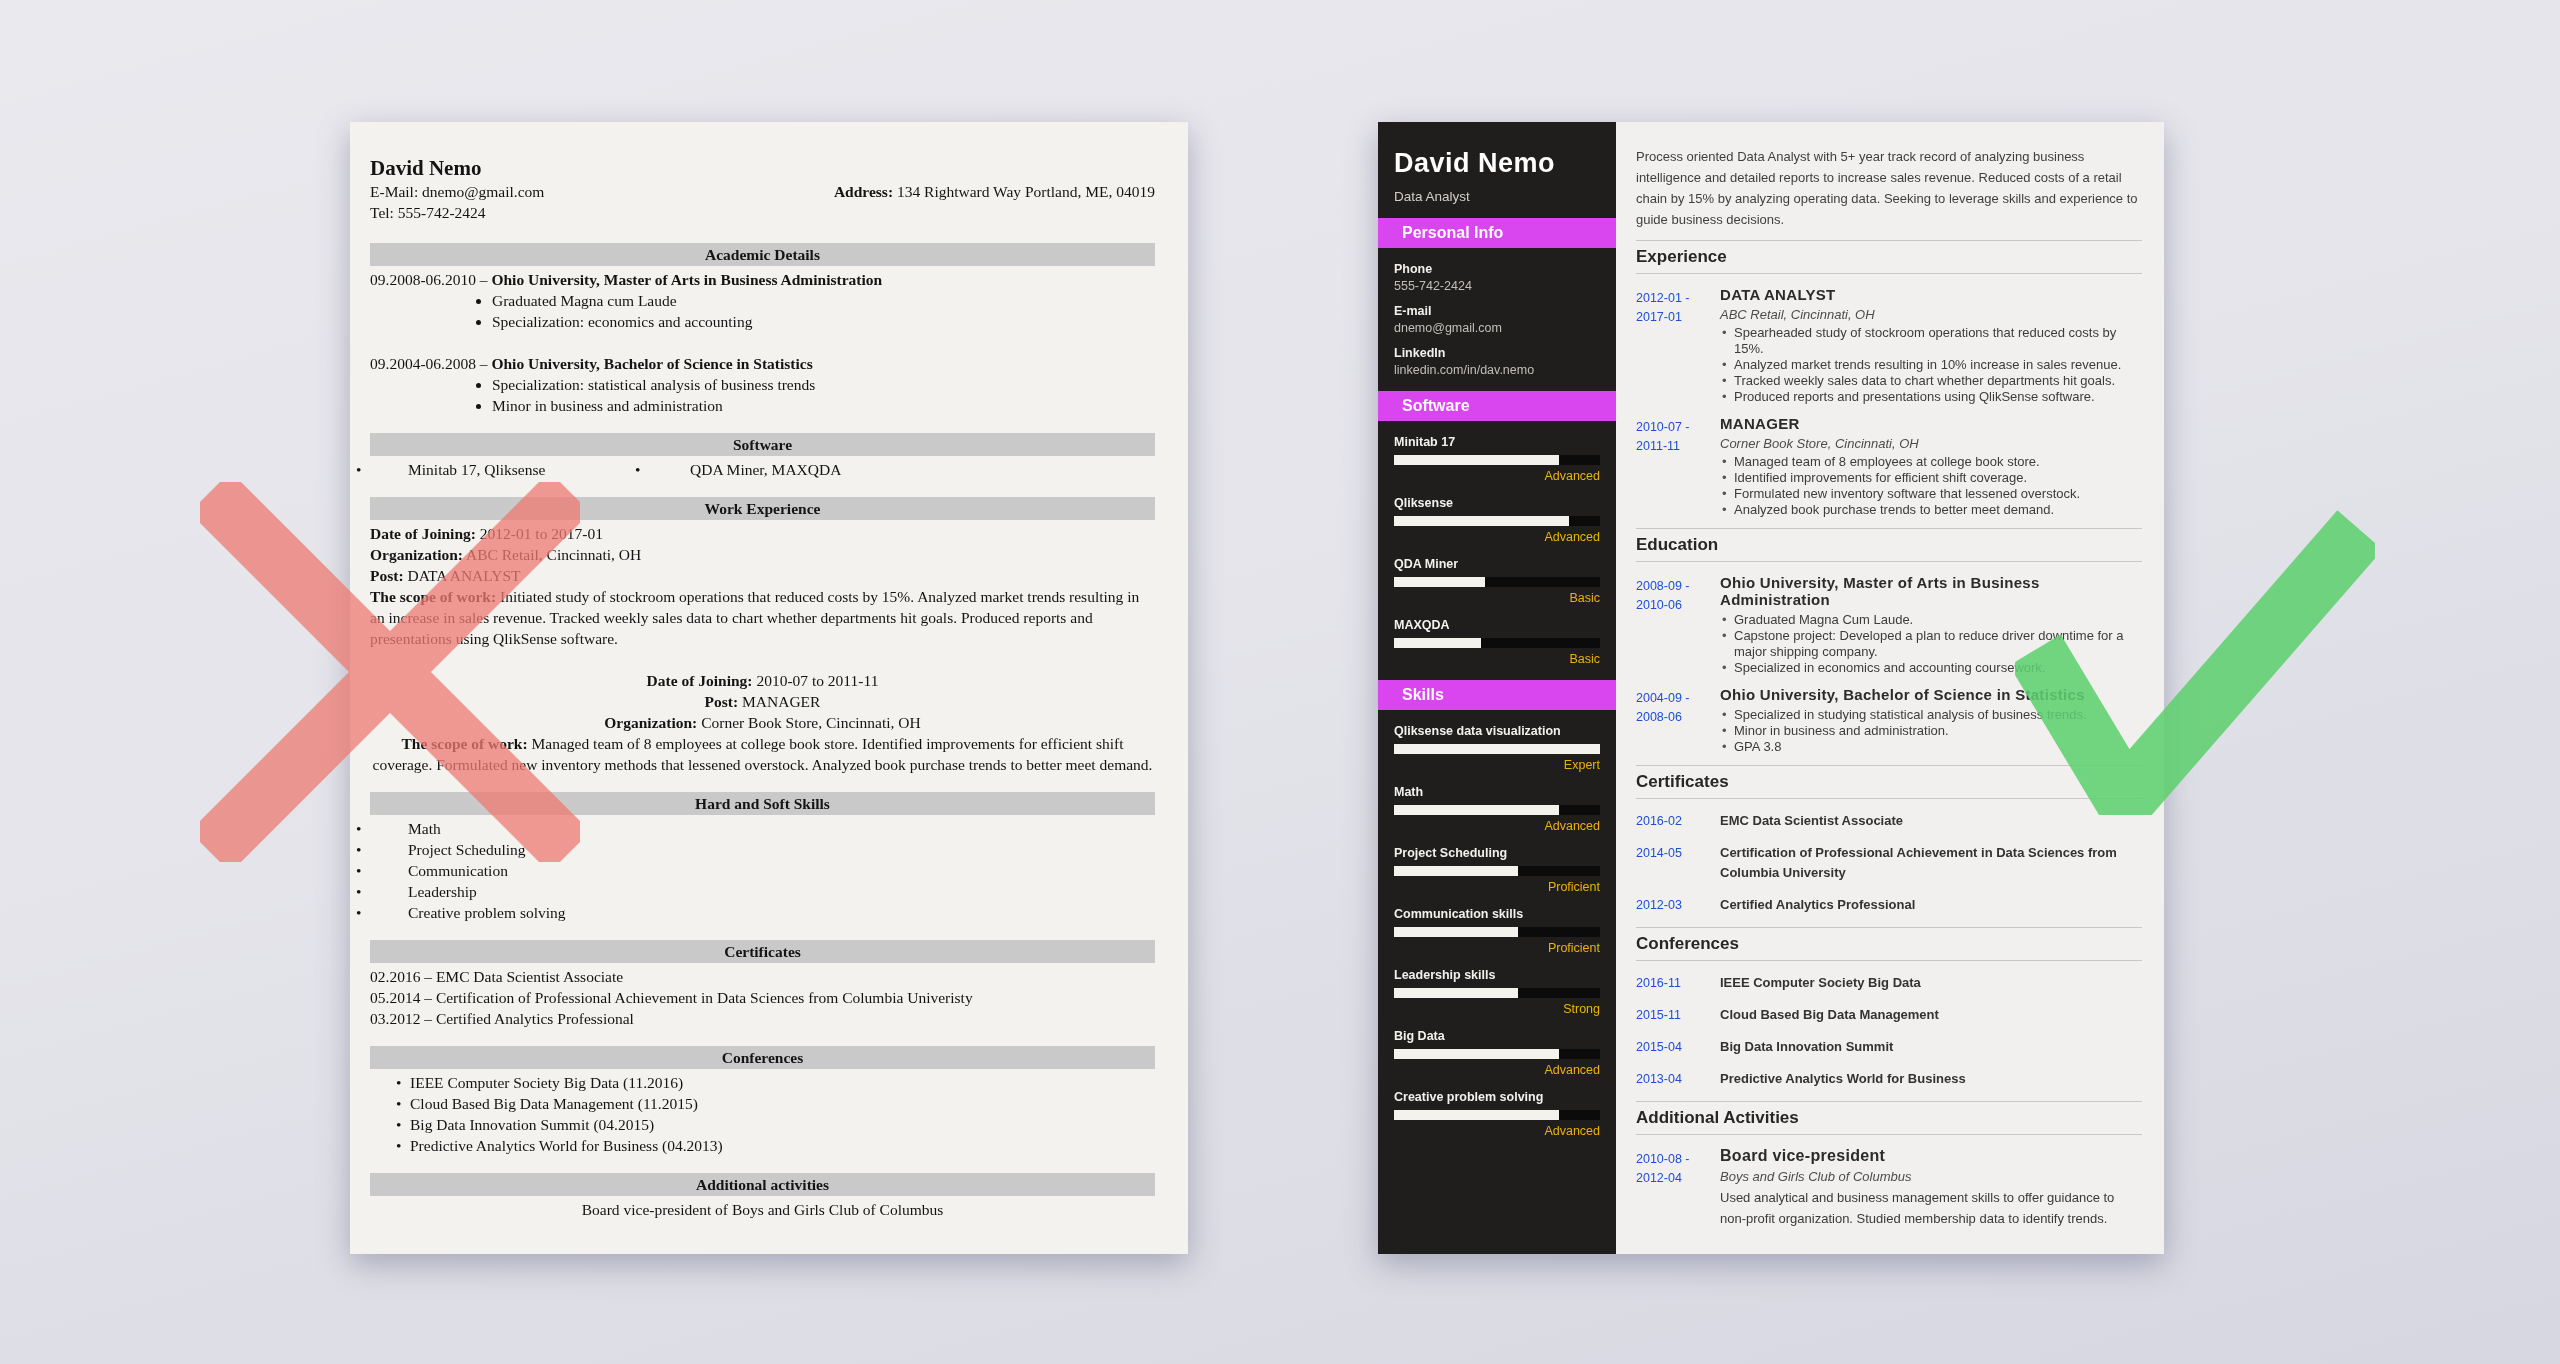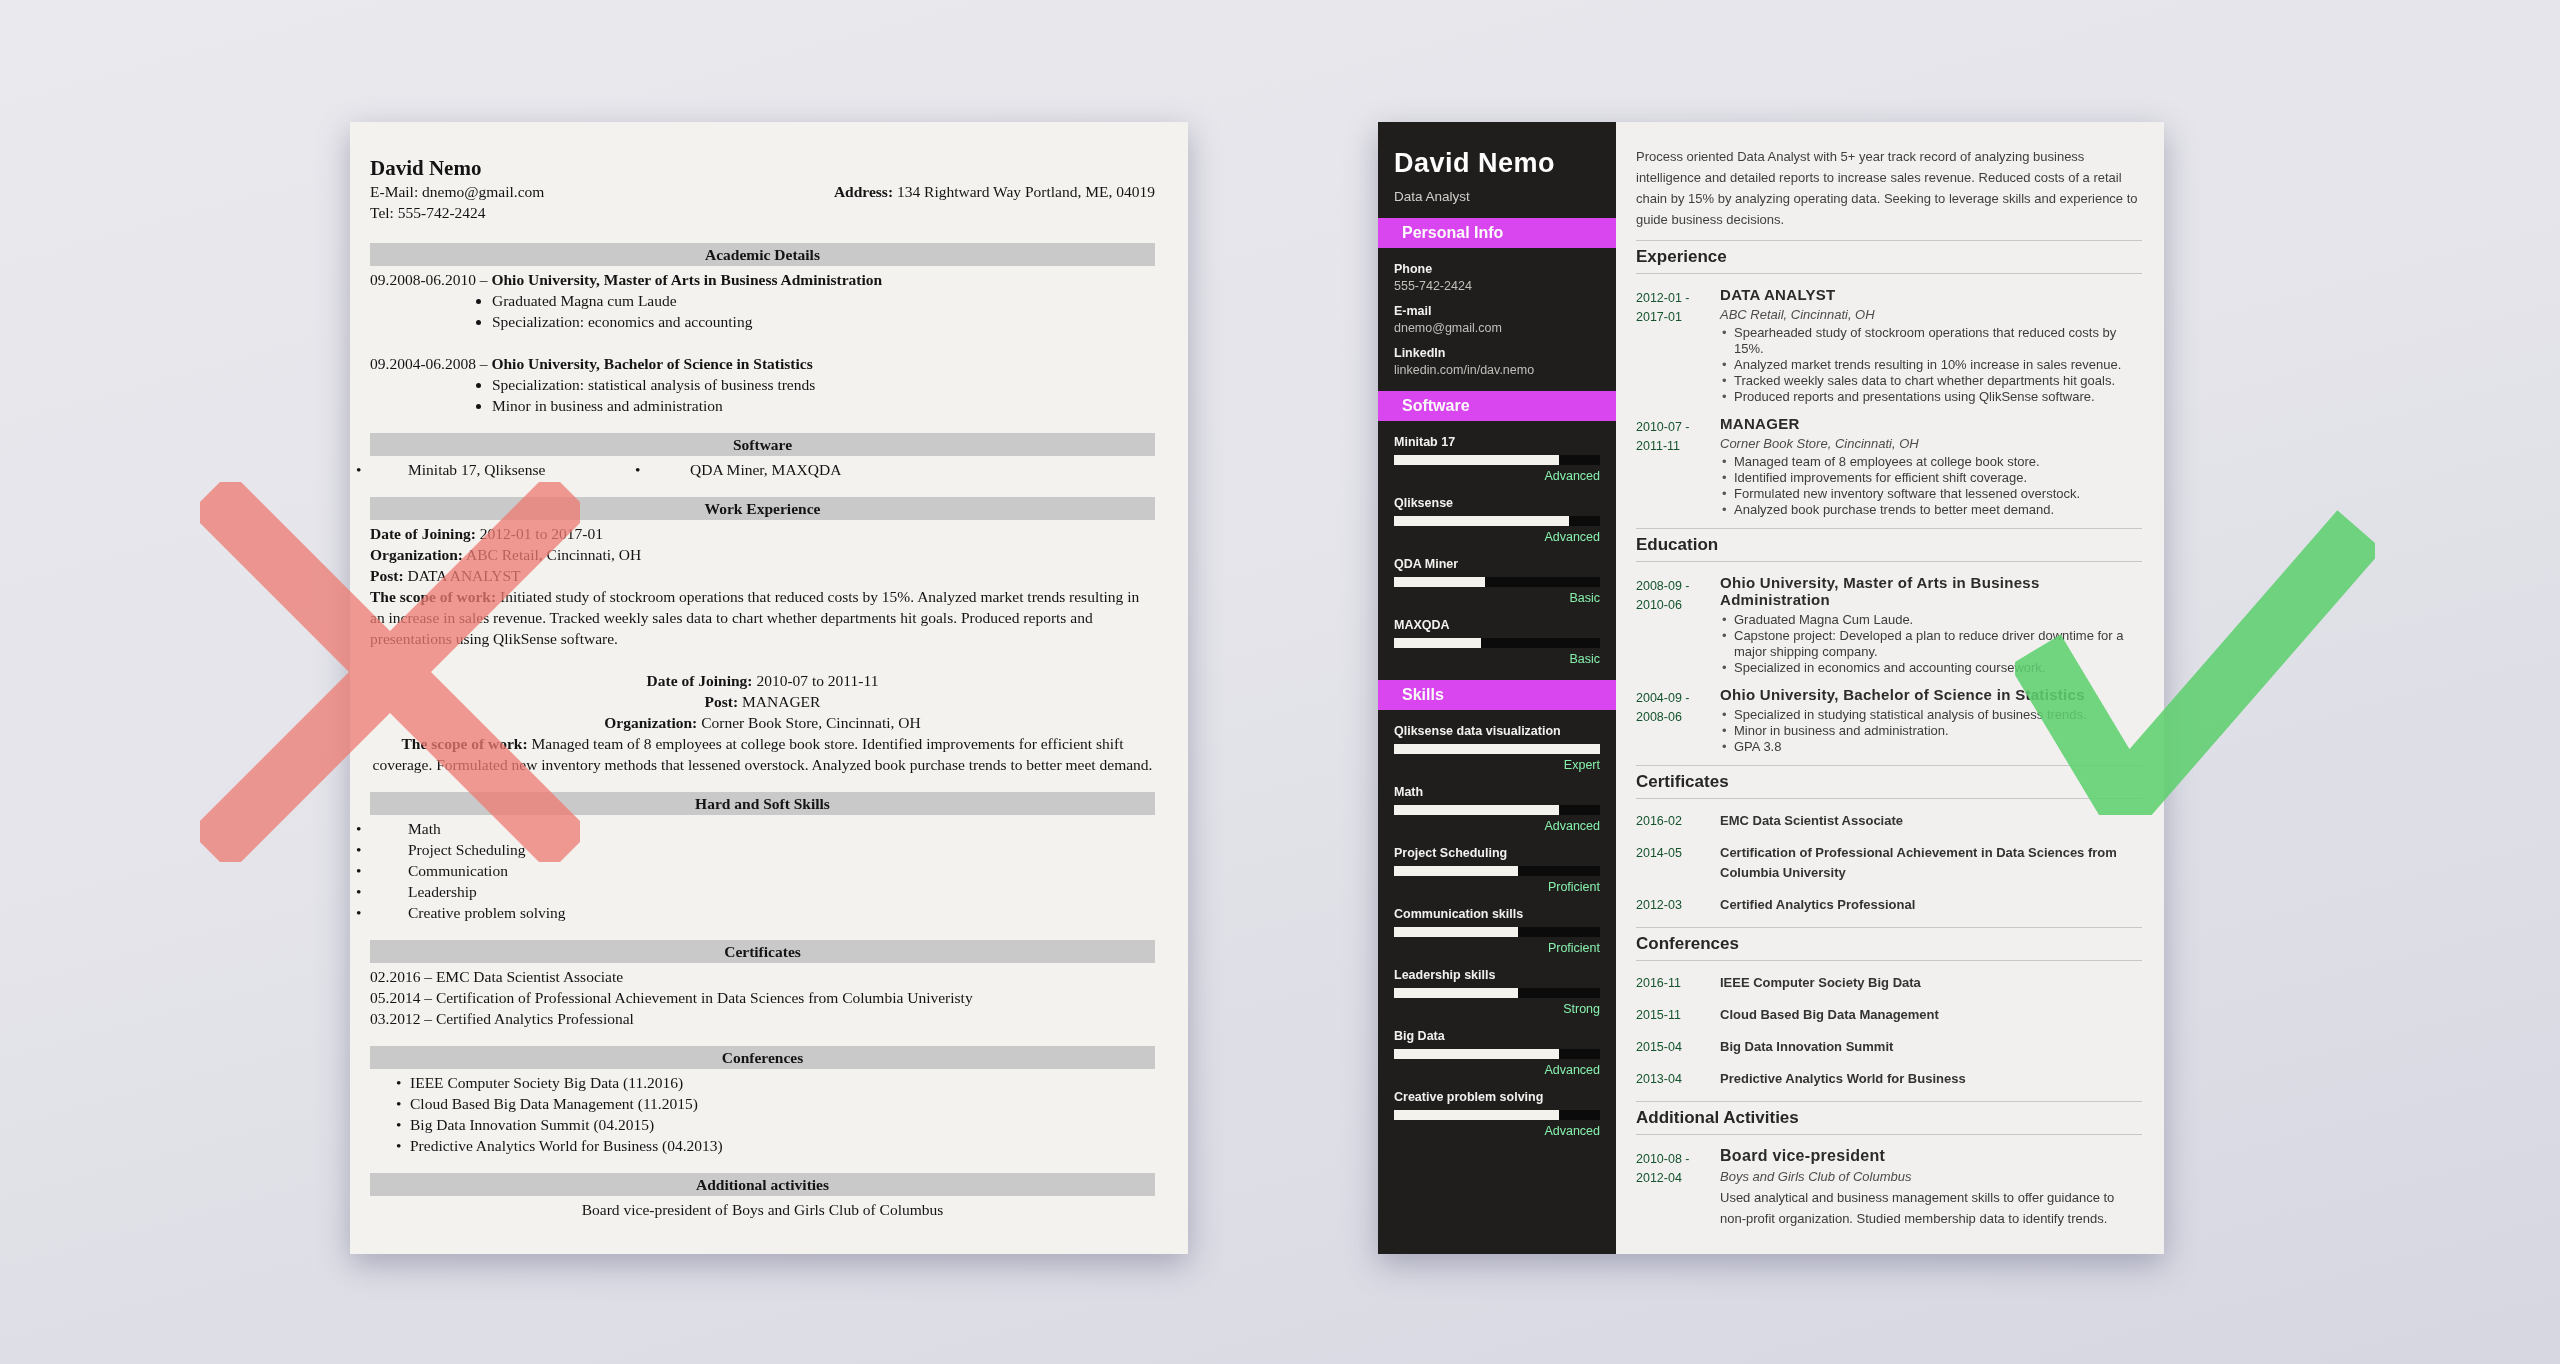--- a/index.html
+++ b/index.html
@@ -46,28 +46,28 @@
   .srole{font-size:13.5px;color:#d2cfcb;margin:0 0 4px;}
   .shead{background:#d946ef;color:#fbfbfa;font-weight:bold;font-size:16px;
     padding:6px 24px;margin:14px -16px 14px;}
   .pi-item{margin-bottom:11px;}
   .pi-label{font-weight:bold;font-size:12.5px;color:#f3f1ee;margin-bottom:3px;}
   .pi-value{font-size:12.5px;color:#c2bfbb;}
   .sk-item{margin-bottom:13px;}
   .sk-label{font-weight:bold;font-size:12.5px;color:#f3f1ee;margin-bottom:6px;}
   .sk-track{height:10px;background:#0b0b0b;}
   .sk-fill{height:100%;background:#f4f2ec;}
-  .sk-level{text-align:right;font-size:12.5px;color:#86efac;margin-top:4px;}
+  .sk-level{text-align:right;font-size:12.5px;color:#eab308;margin-top:4px;}
 
   .gmain{flex:1;padding:24px 22px 0 20px;box-sizing:border-box;color:#3a3a3a;}
   .summary{font-size:13px;line-height:21px;color:#3f3f3f;margin:0 0 4px;}
   .ghead{font-size:17px;font-weight:bold;color:#262626;border-top:1px solid #c8c8c8;
     border-bottom:1px solid #c8c8c8;padding:6px 0;margin:10px 0 12px;}
   .entry{display:flex;margin-bottom:10px;}
-  .dcol{width:84px;flex:none;font-size:12.5px;color:#14532d;line-height:19px;padding-top:3px;}
+  .dcol{width:84px;flex:none;font-size:12.5px;color:#1d4ed8;line-height:19px;padding-top:3px;}
   .econ{flex:1;}
   .etitle{font-size:15px;font-weight:bold;color:#2b2b2b;letter-spacing:.3px;margin:0 0 4px;}
   .esub{font-size:13px;font-style:italic;color:#4c4c4c;margin:0 0 3px;}
   .edesc{font-size:13px;line-height:21px;margin:2px 0 0;}
   .ebul{margin:2px 0 0;padding-left:14px;list-style:none;}
   .ebul li{position:relative;font-size:13px;line-height:16px;color:#3c3c3c;}
   .ebul li::before{content:"•";position:absolute;left:-12px;color:#555;}
   .rrow{display:flex;margin-bottom:12px;justify-content:flex-end;}
   .rrow .dcol{padding-top:1px;}
   .rtitle{font-size:13px;font-weight:bold;color:#333;line-height:20px;flex:1;}

